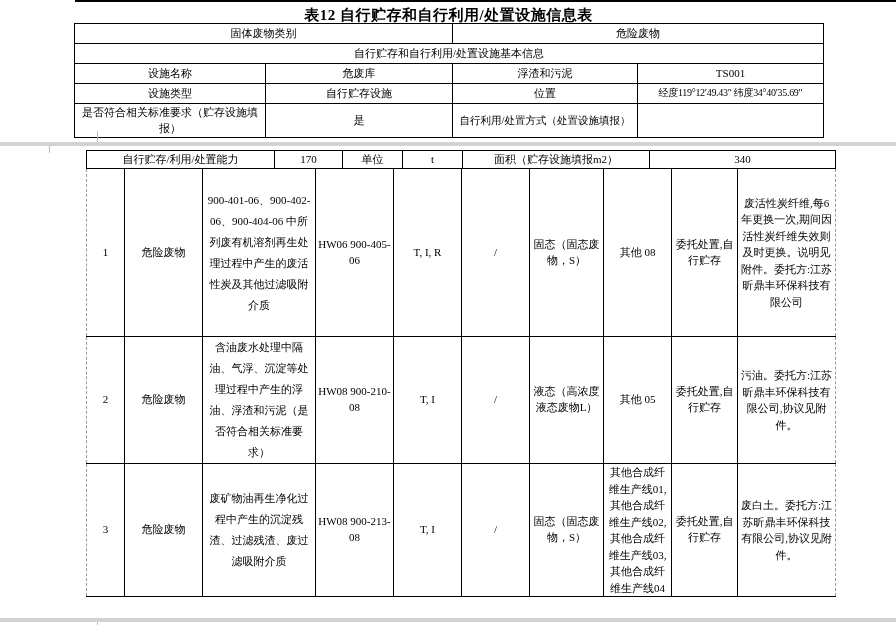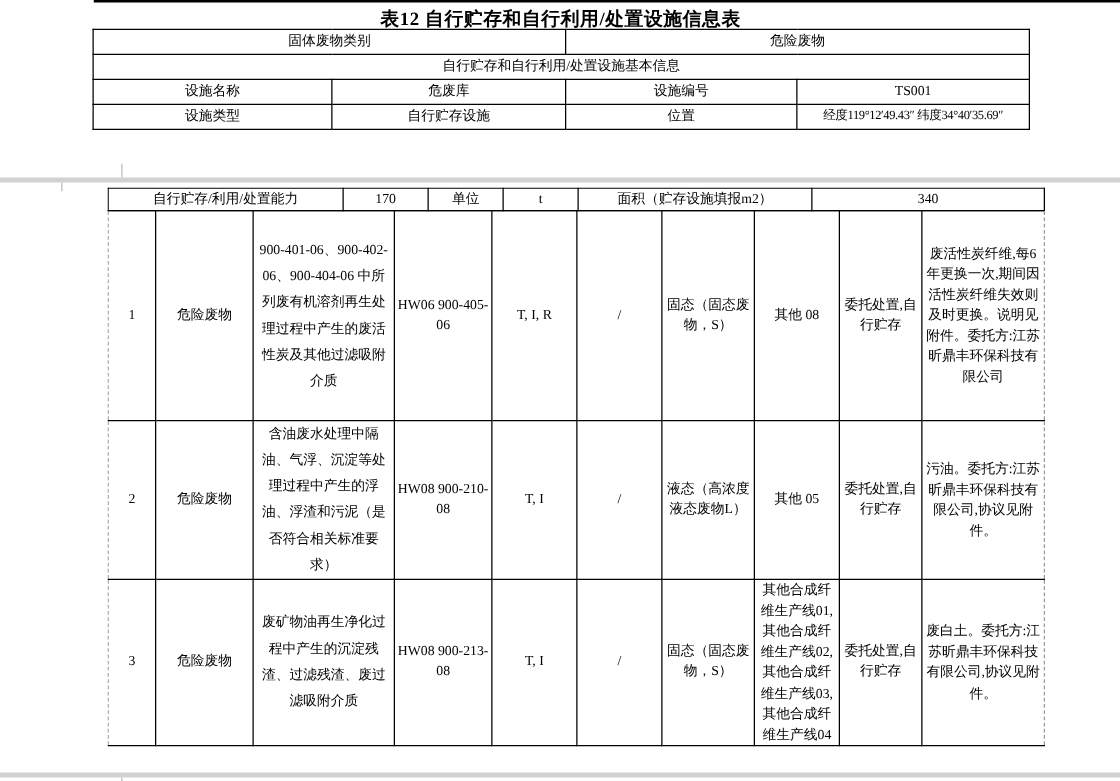--- a/index.html
+++ b/index.html
@@ -50,28 +50,34 @@
       <tr style="height:20px">
     <td colspan="2">固体废物类别</td>
     <td colspan="2">危险废物</td>
   </tr>
   <tr style="height:20px">
     <td colspan="4">自行贮存和自行利用/处置设施基本信息</td>
   </tr>
   <tr style="height:20px">
     <td>设施名称</td>
     <td>危废库</td>
-    <td>设施编号</td>
+    <td>浮渣和污泥</td>
     <td>TS001</td>
   </tr>
   <tr style="height:20px">
     <td>设施类型</td>
     <td>自行贮存设施</td>
     <td>位置</td>
     <td class="small nowrap">经度119°12′49.43″ 纬度34°40′35.69″</td>
+  </tr>
+  <tr style="height:34px">
+    <td>是否符合相关标准要求（贮存设施填报）</td>
+    <td>是</td>
+    <td class="nowrap" style="font-size:10.5px">自行利用/处置方式（处置设施填报）</td>
+    <td></td>
   </tr>
 </tbody>
   </table>
 
 <div class="band band-top"></div>
 <div class="stub stub-a"></div>
 <div class="stub stub-c"></div>
 
 <div class="lowerwrap">
 

